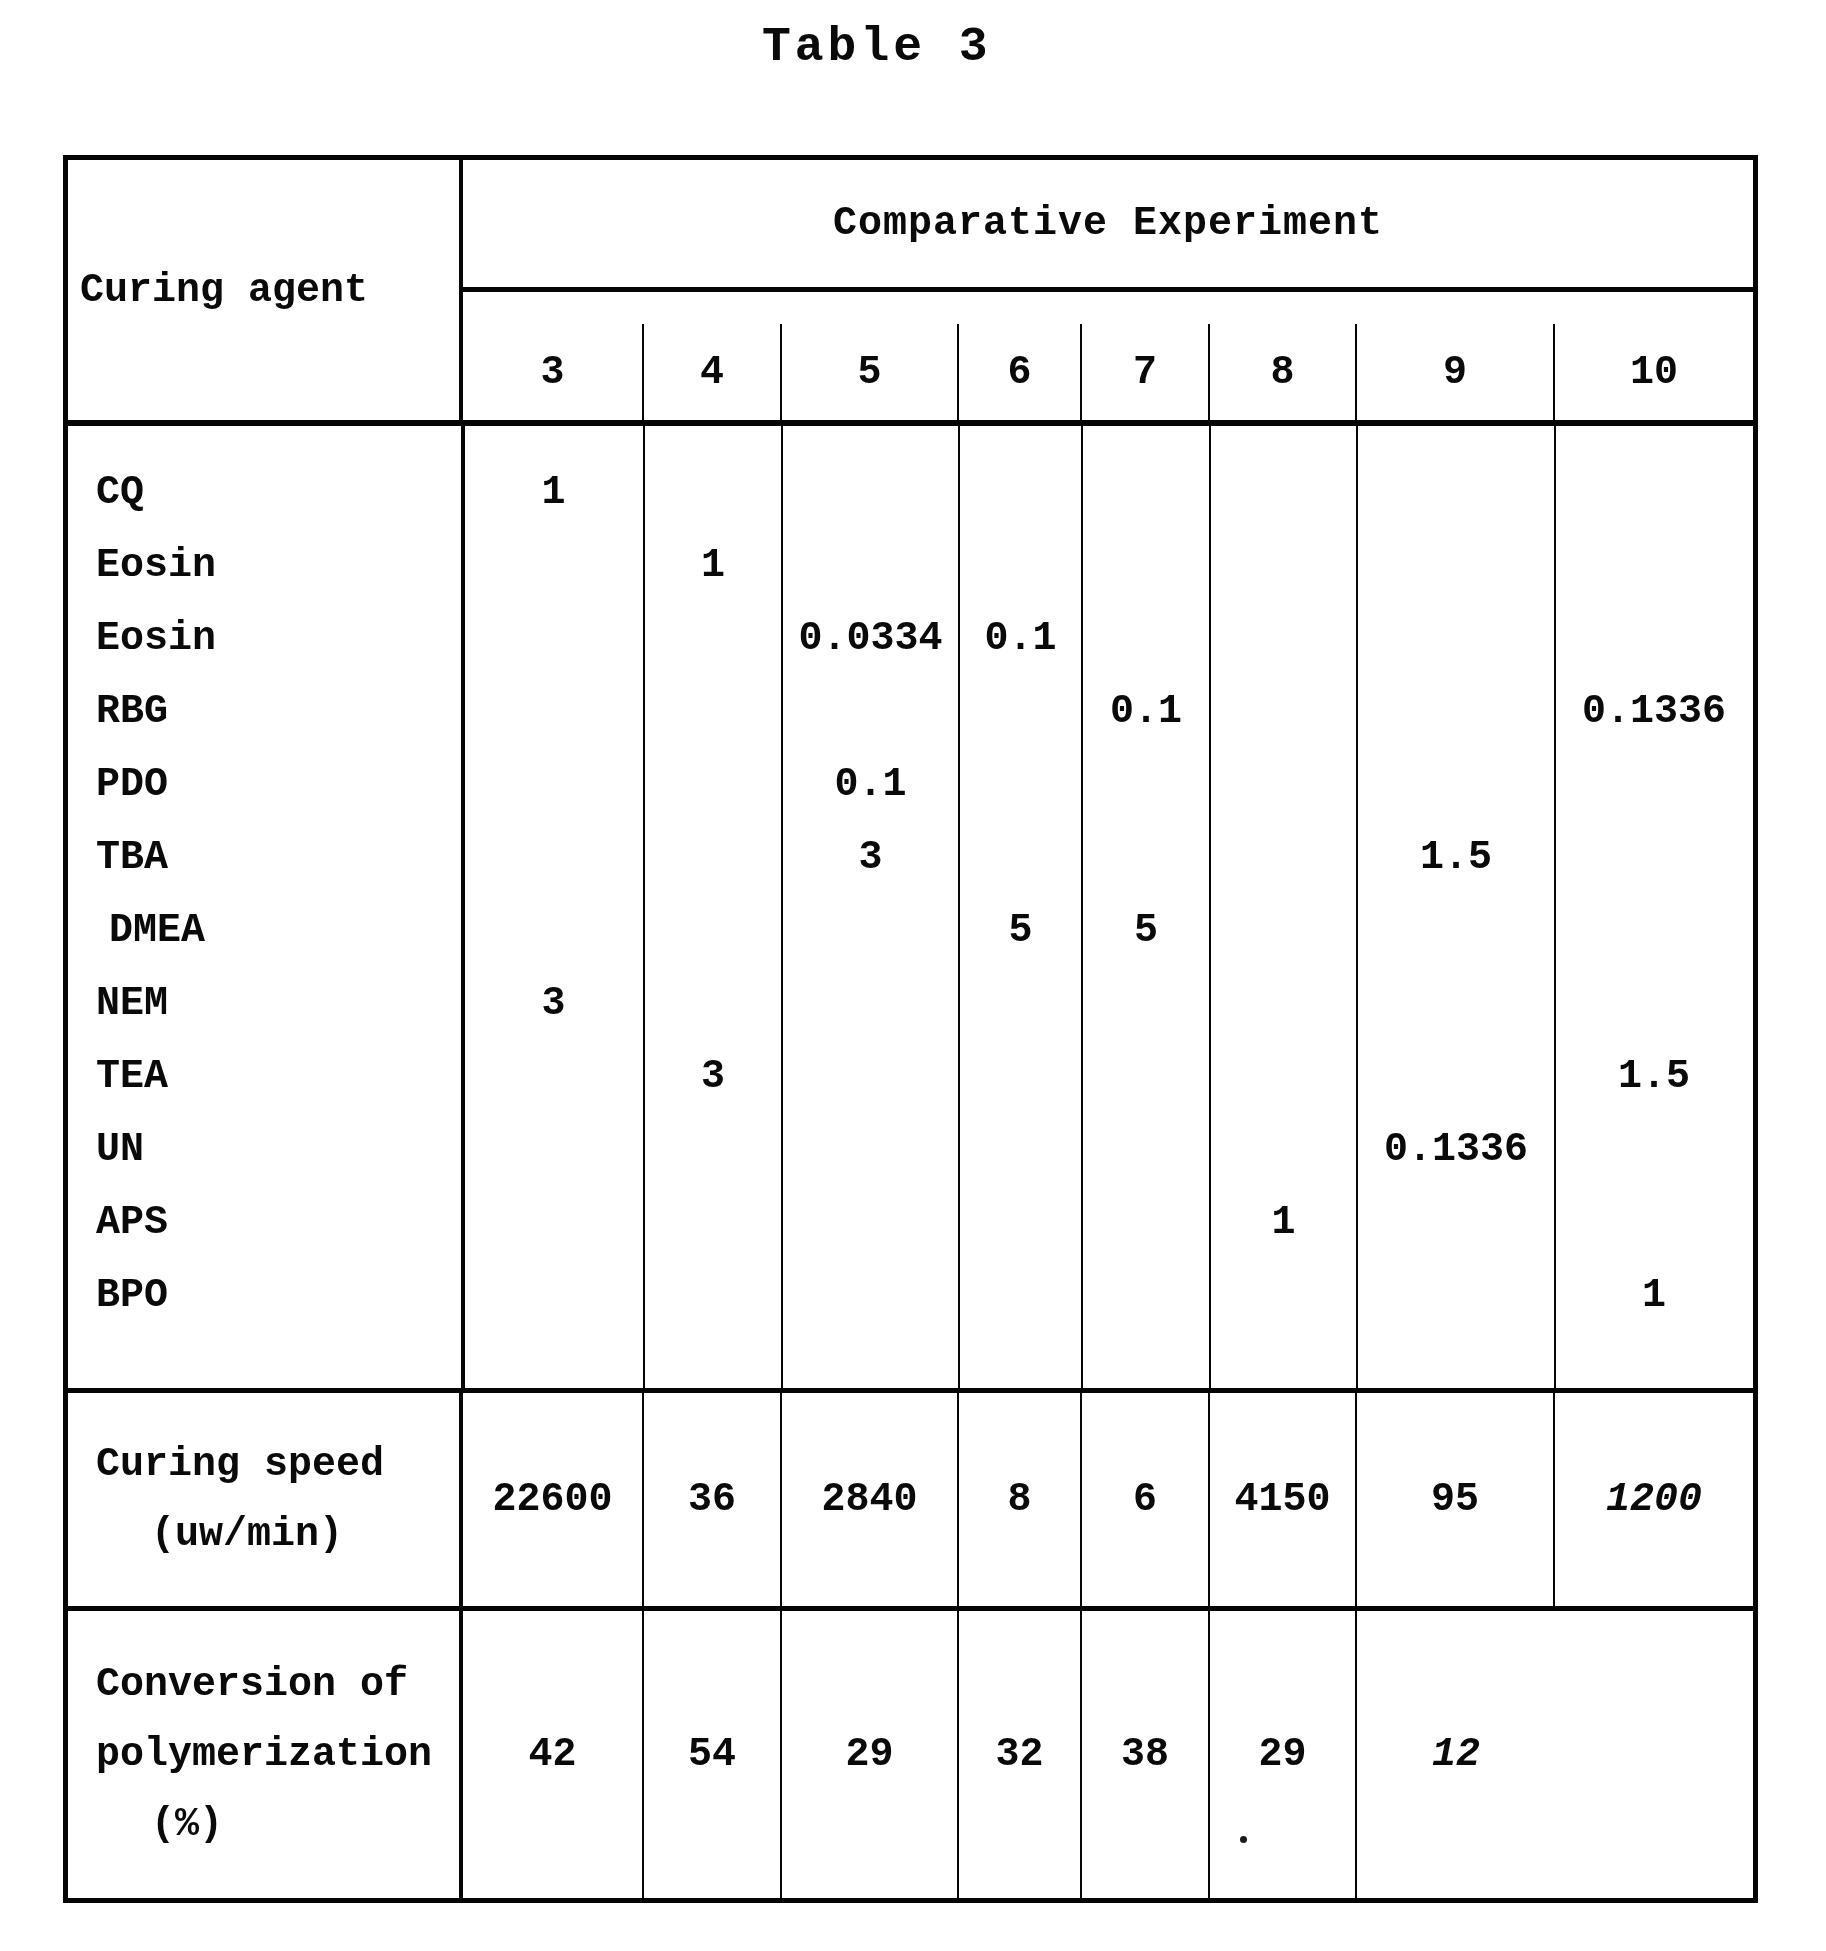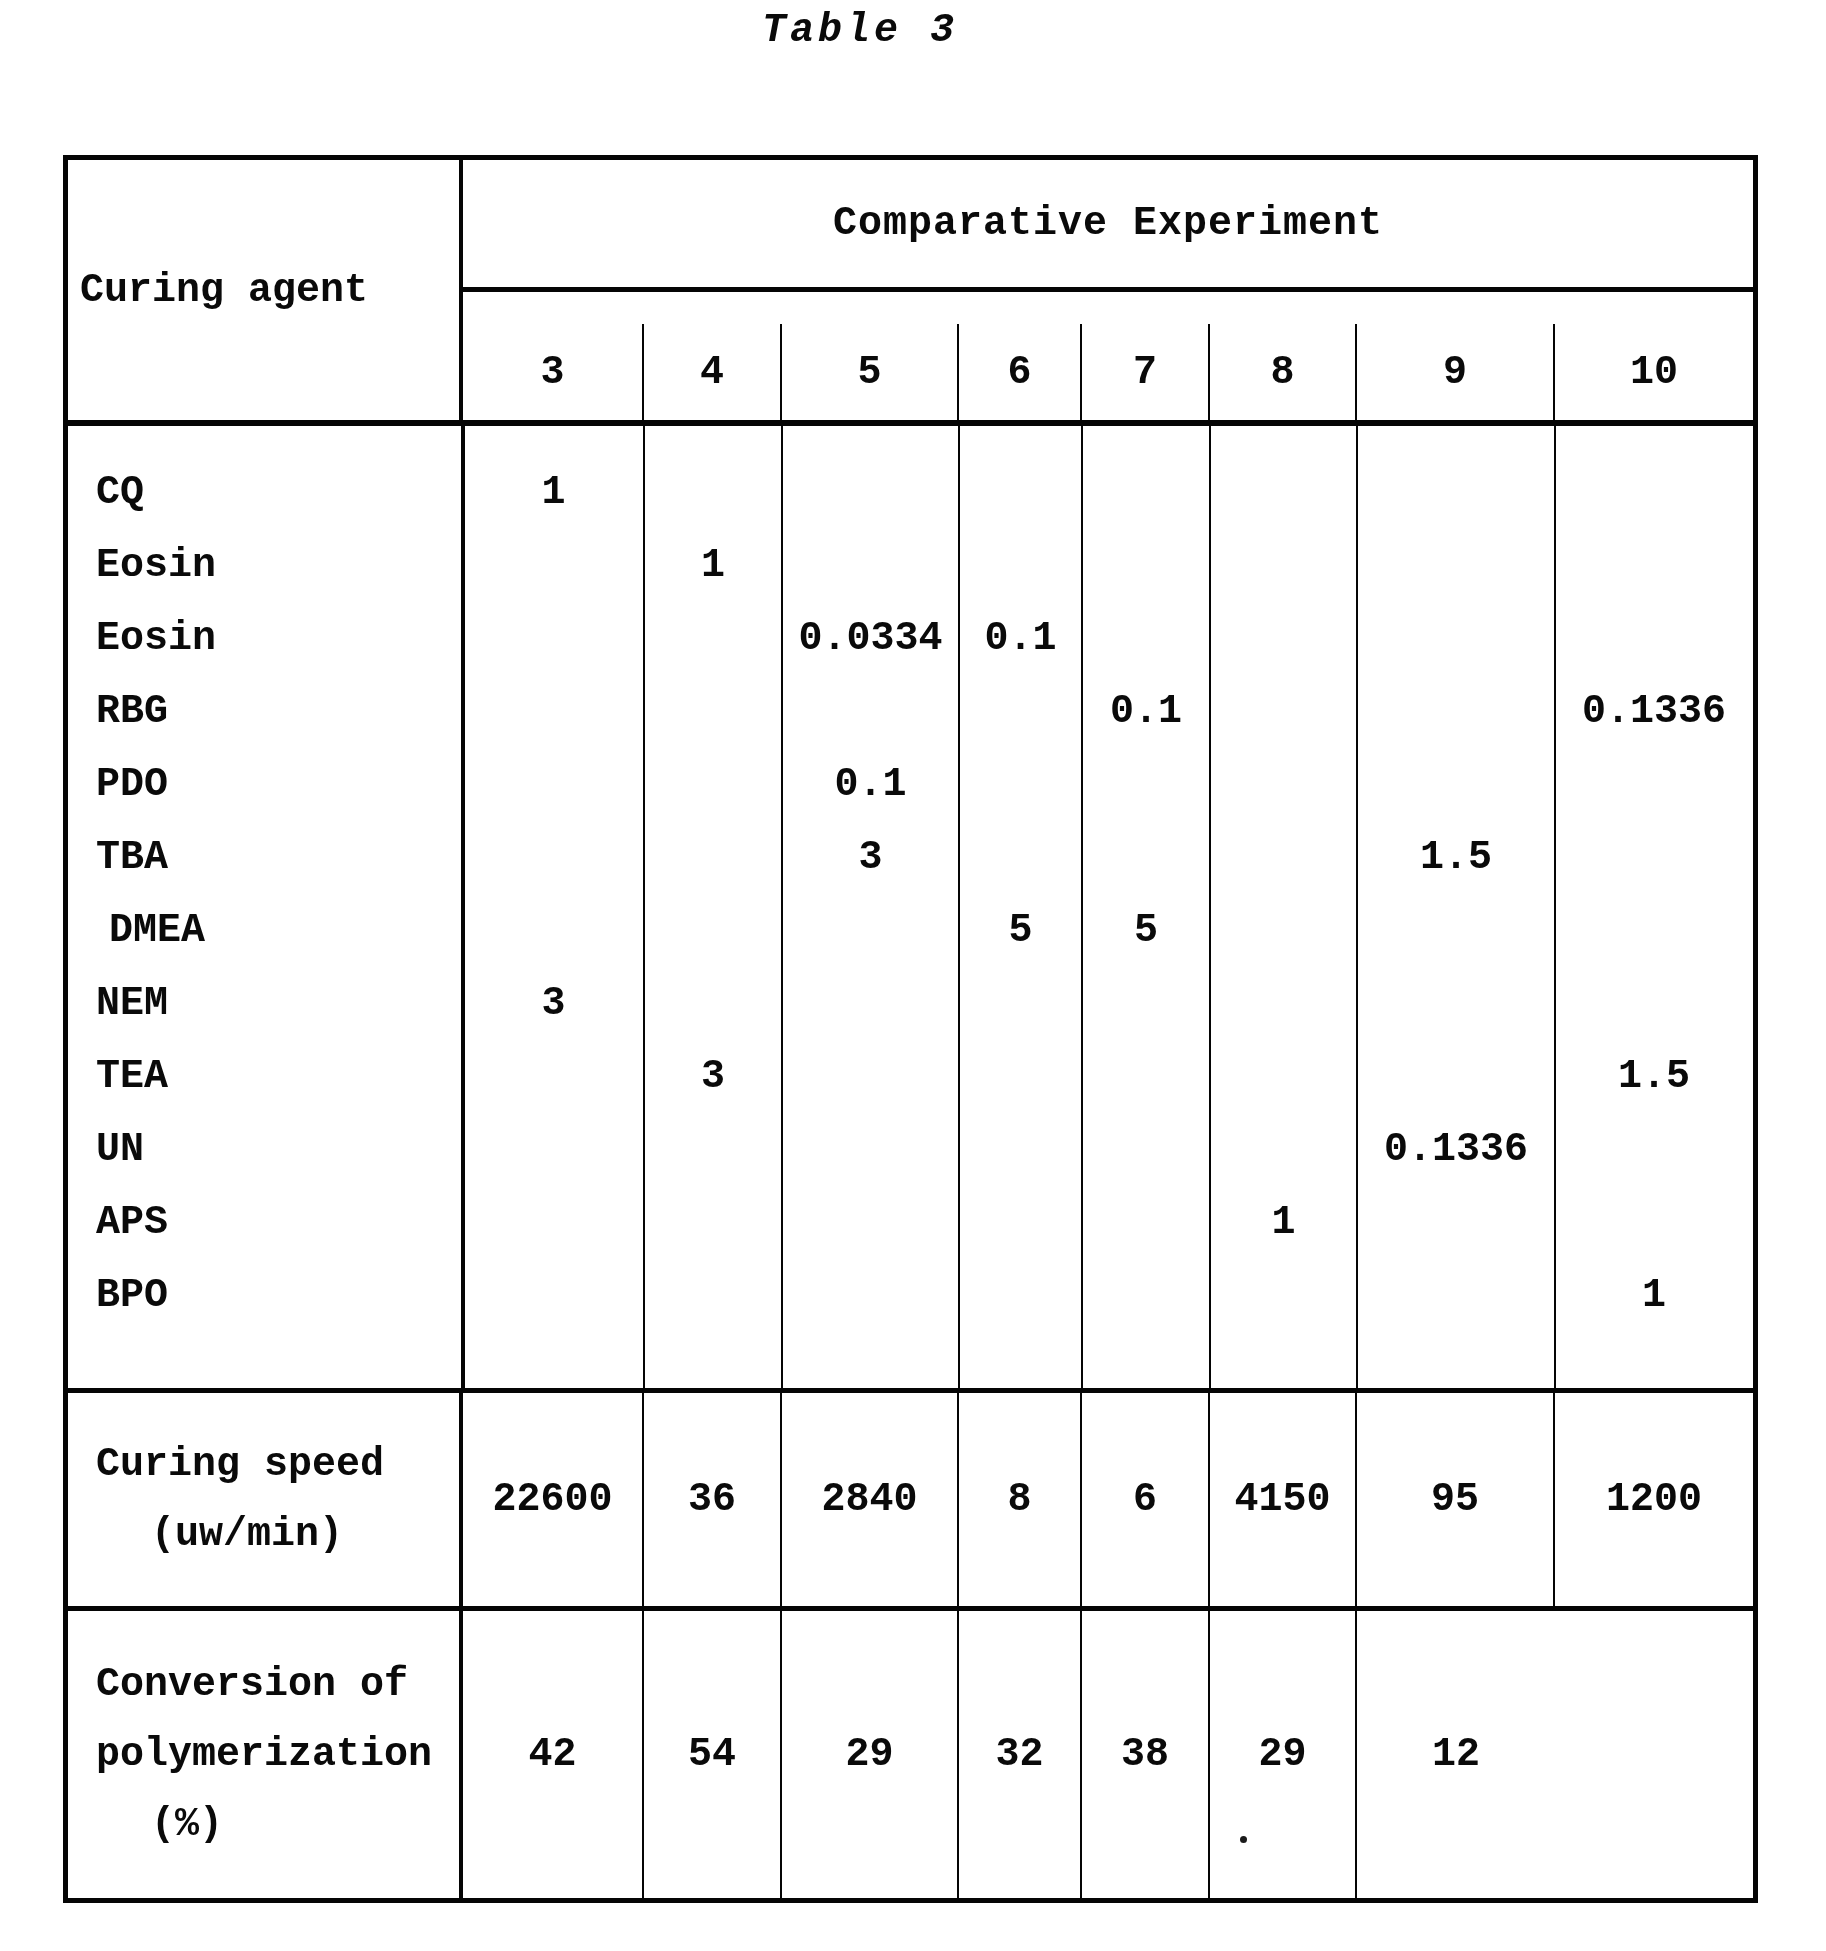--- a/index.html
+++ b/index.html
@@ -4,22 +4,22 @@
 <style>
   * { margin:0; padding:0; box-sizing:border-box; }
   html,body { background:#e8e8e8; }
   .page {
     position:relative; width:1826px; height:1951px;
     background:#ffffff; color:#0a0a0a;
     font-family:"Liberation Mono","DejaVu Sans Mono",monospace;
     font-weight:bold; font-size:40px; overflow:hidden;
   }
   .title {
-    position:absolute; left:762px; top:8px;
-    font-size:40px; letter-spacing:4px; white-space:pre;font-style:italic;
+    position:absolute; left:762px; top:20px;
+    font-size:48px; letter-spacing:4px; white-space:pre;
   }
   .tbl {
     position:absolute; left:63px; top:155px;
     width:1695px; height:1748px;
     border:5px solid #050505;
   }
   
   .header { height:266px; border-bottom:6px solid #050505; display:grid; grid-template-columns:395px 1fr; }
   .cah { border-right:4px solid #050505; display:flex; align-items:center; padding-left:12px; }
   .hr-right { display:flex; flex-direction:column;gap:32px; }
@@ -35,21 +35,21 @@
   .vcell { display:flex; align-items:center; justify-content:center; }
   .bodyline { position:absolute; top:0; height:962px; background:#050505; }
   
   .srow { border-top:5px solid #050505; display:grid; grid-template-columns:395px 181px 138px 177px 123px 128px 147px 198px 198px; }
   .speed { height:218px; }
   .conv  { height:292px; }
   .label-cell { border-right:4px solid #050505; display:flex; align-items:center; padding-left:28px; }
   .label-inner div { line-height:70px; }
   .indent { padding-left:55px; }
   .rvcell { display:flex; align-items:center; justify-content:center; border-right:2px solid #050505; }
-  .rvcell:last-child { border-right:none; }
+  .rvcell:last-child { border-right:none;font-style:italic; }
   .artifact-dot { position:absolute; left:1240px; top:1836px; width:7px; height:7px; border-radius:50%; background:#1a1a1a; }
 </style>
 </head>
 <body>
 
 <div class="page">
 
   <div class="title">Table 3</div>
 
   <div class="tbl">

